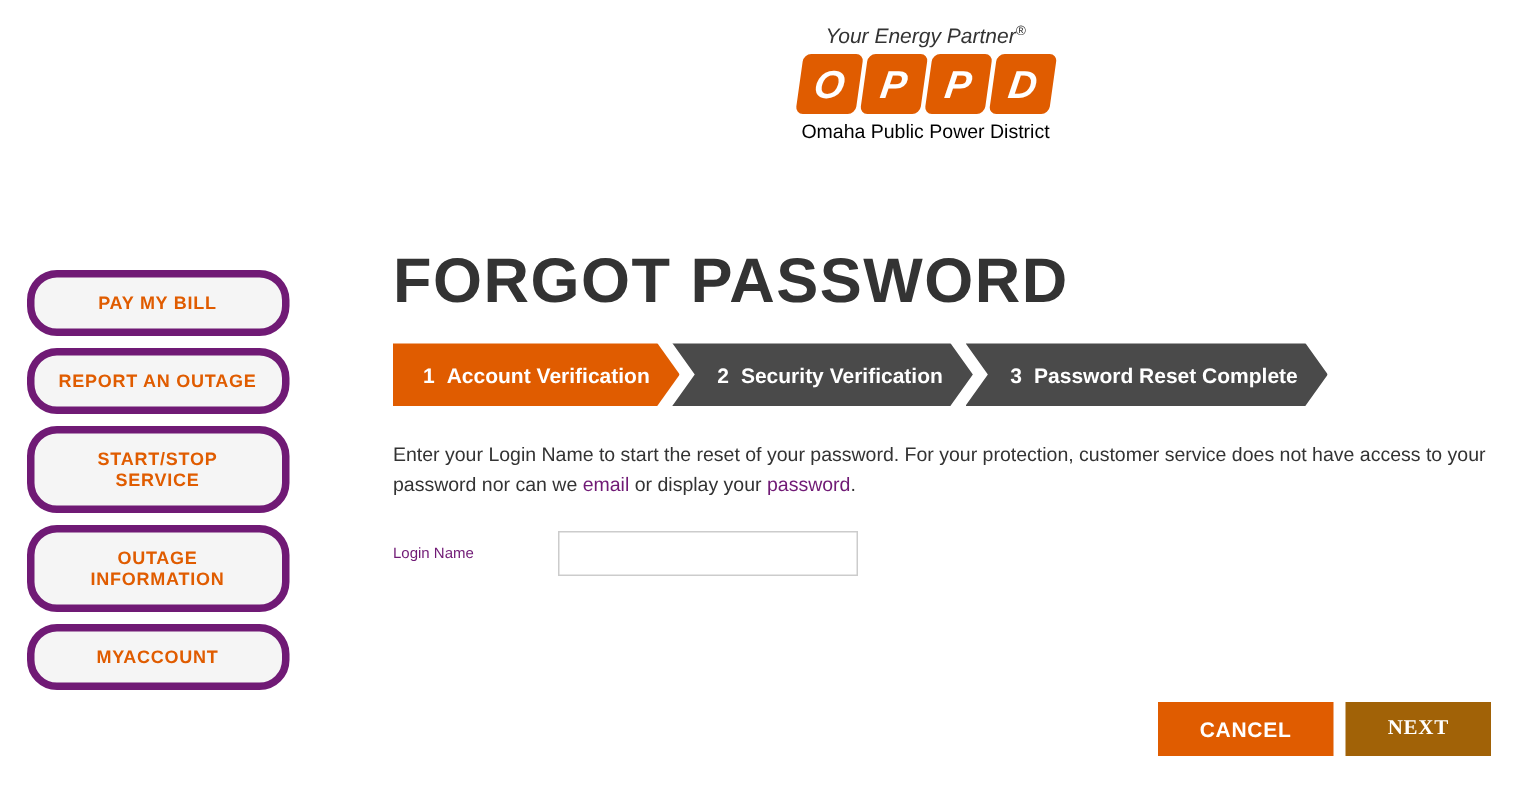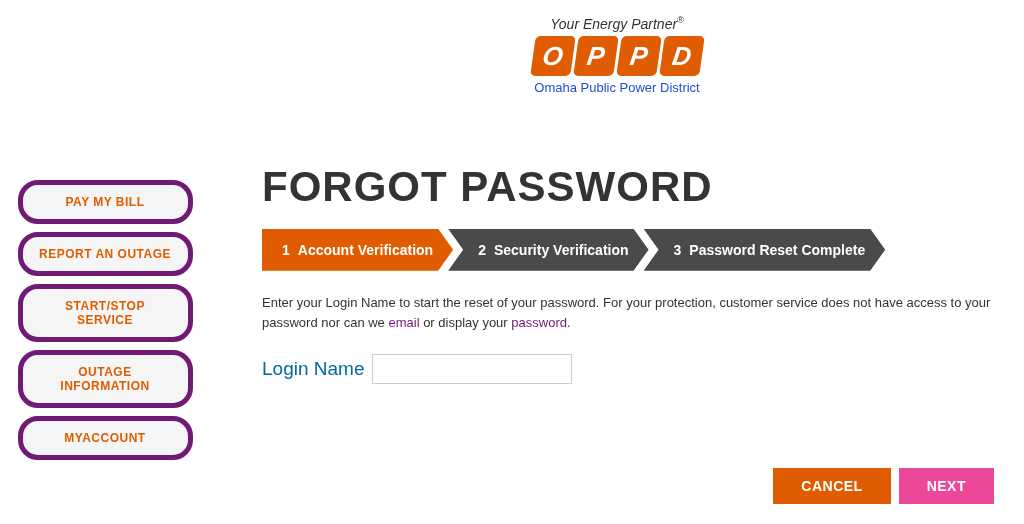--- a/index.html
+++ b/index.html
@@ -93,21 +93,21 @@
       color: white;
       font-size: 26px;
       font-weight: 900;
       font-style: italic;
       font-family: Arial Black, sans-serif;
       transform: skewX(-8deg);
     }
 
     .org-name {
       font-size: 13px;
-      color: #1d4ed8;
+      color: #000000;
       text-align: center;
       margin-top: 4px;
     }
 
     
     .page-title {
       font-size: 42px;
       font-weight: bold;
       color: #333;
       margin-bottom: 18px;
@@ -171,22 +171,22 @@
     }
 
     
     .form-row {
       display: flex;
       align-items: center;
       margin-bottom: 20px;
     }
 
     .form-label {
-      font-size: 19px;
-      color: #0369a1;
+      font-size: 10px;
+      color: #701a75;
       width: 110px;
       font-weight: normal;
     }
 
     .form-input {
       border: 1px solid #ccc;
       padding: 6px 8px;
       font-size: 14px;
       width: 200px;
       outline: none;
@@ -209,21 +209,22 @@
       cursor: pointer;
       letter-spacing: 0.5px;
       color: white;
     }
 
     .btn-cancel {
       background: #e05c00;
     }
 
     .btn-next {
-      background: #ec4899;
+      background: #a16207;
+      font-family: Liberation Serif, serif;
     }
 
     
     .main-content {
       flex: 1;
       display: flex;
       flex-direction: column;
       margin-left: 22px;
     }
   </style>

